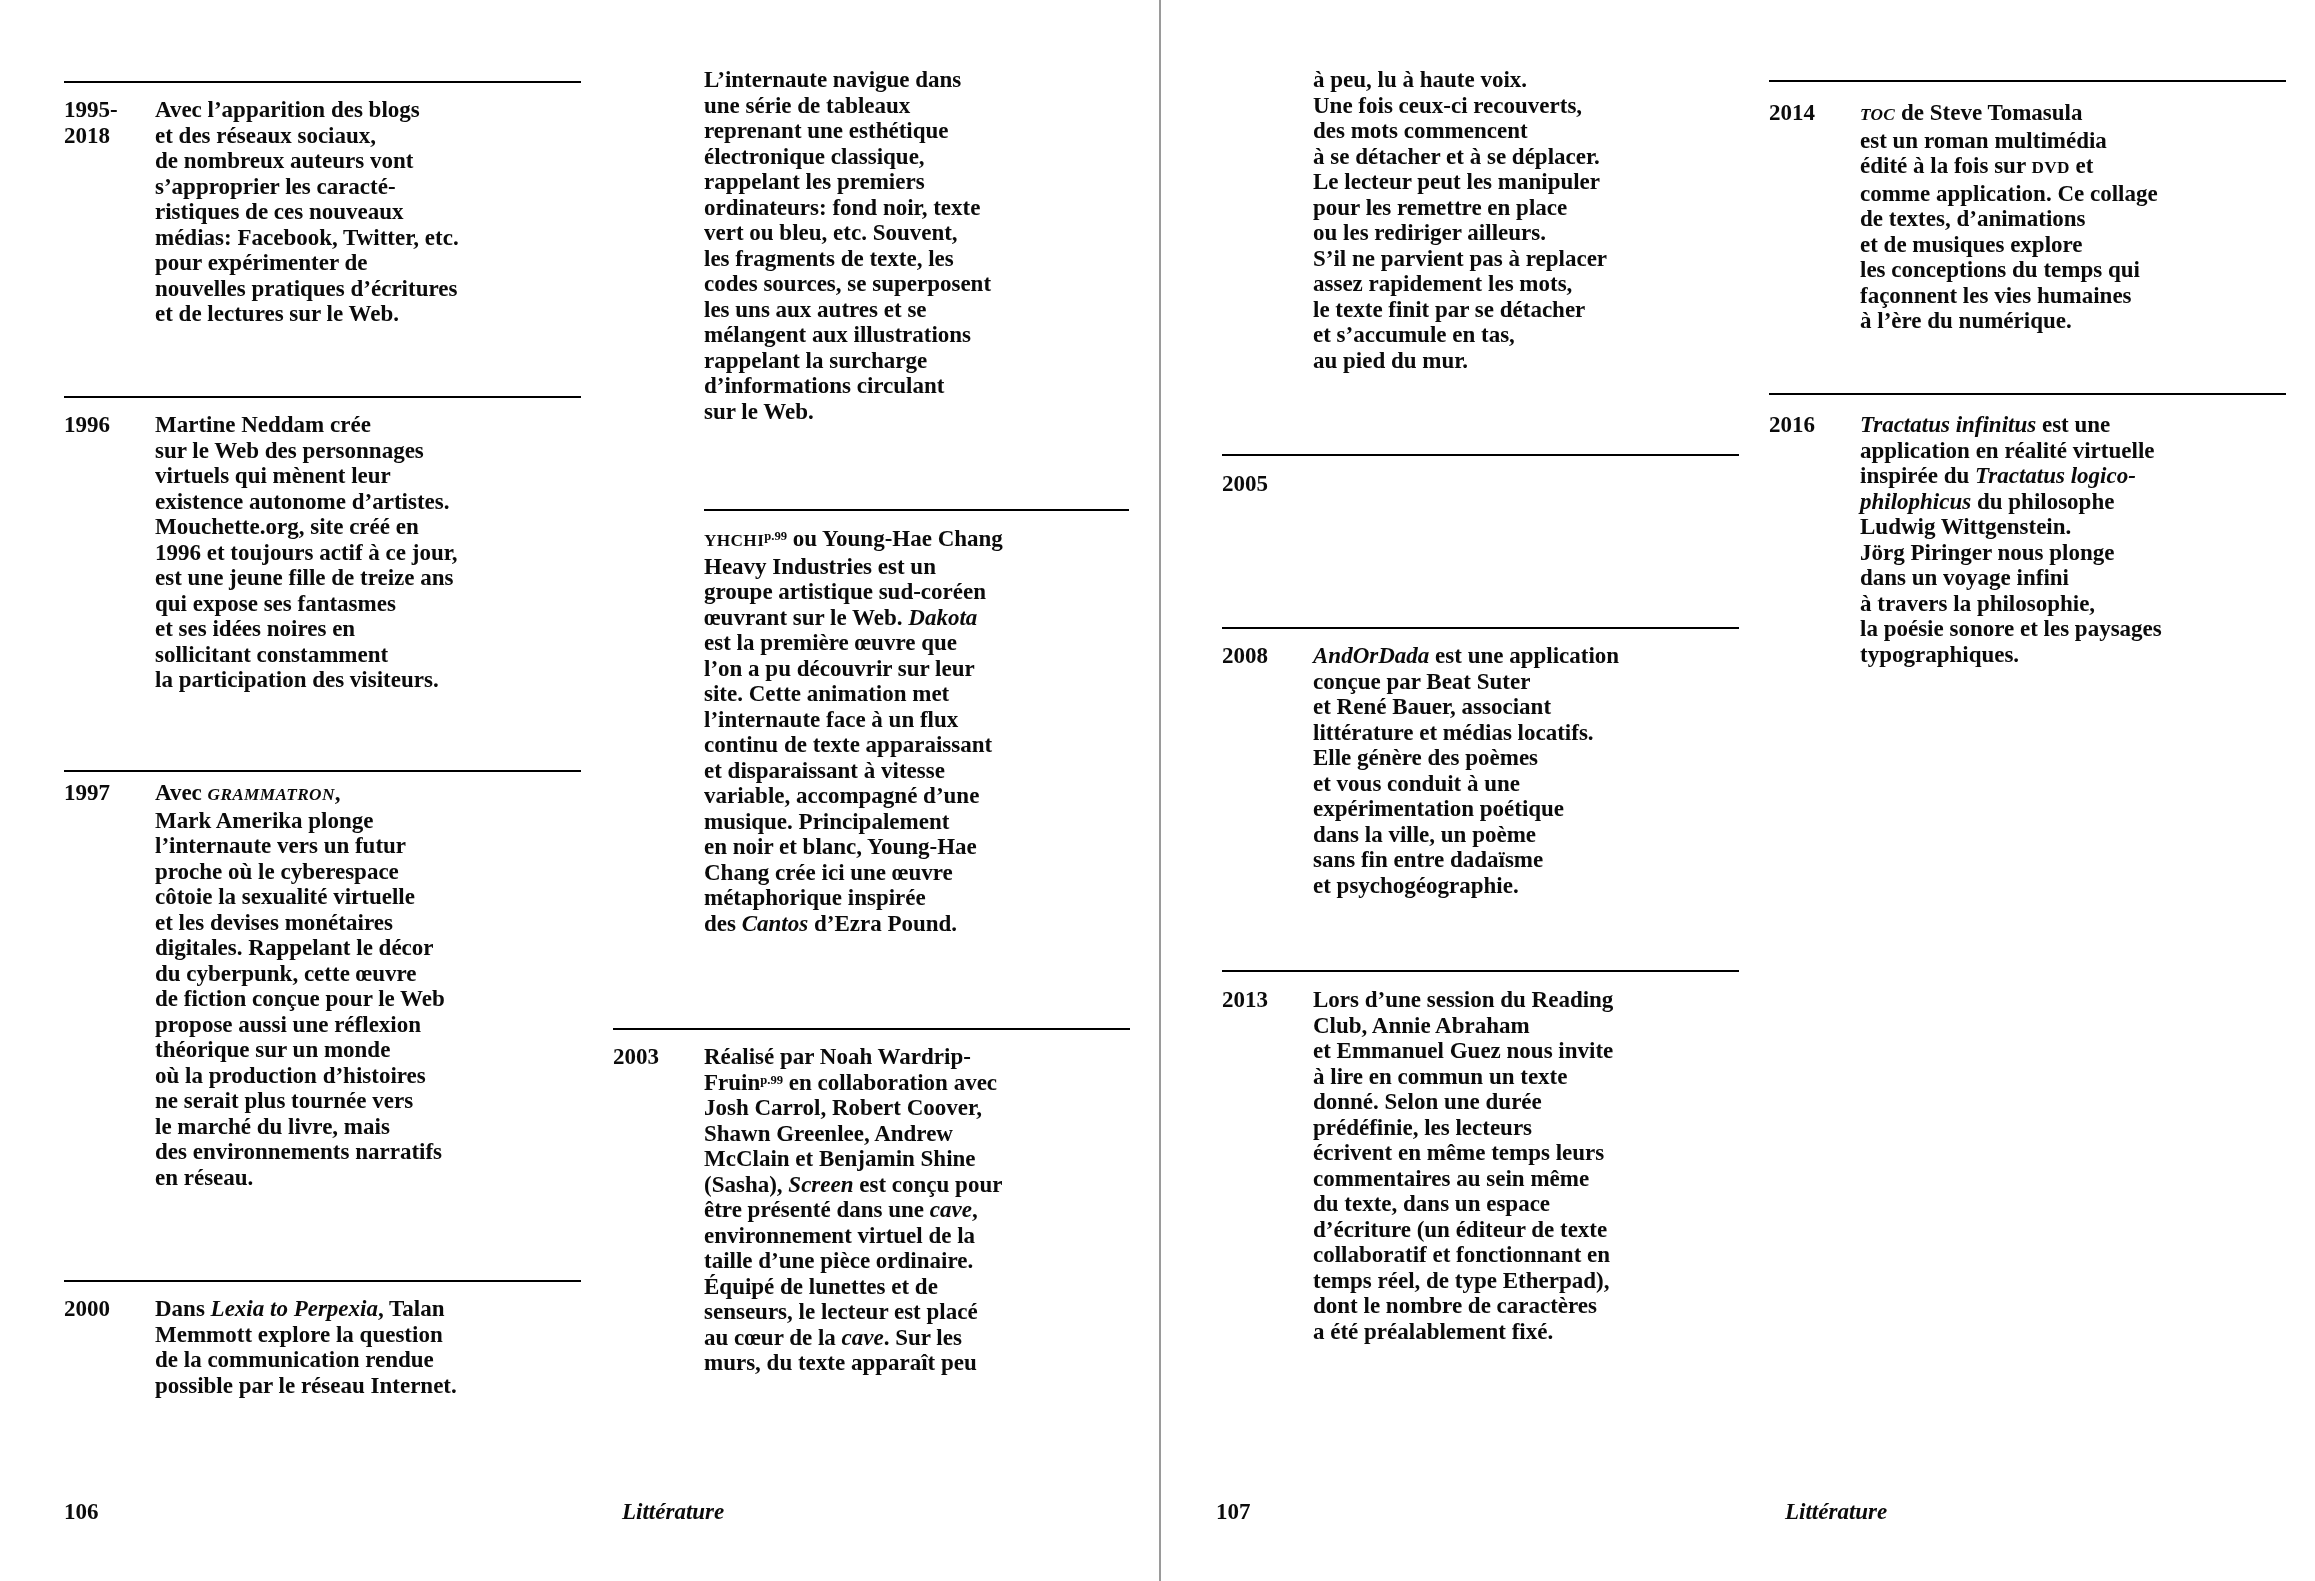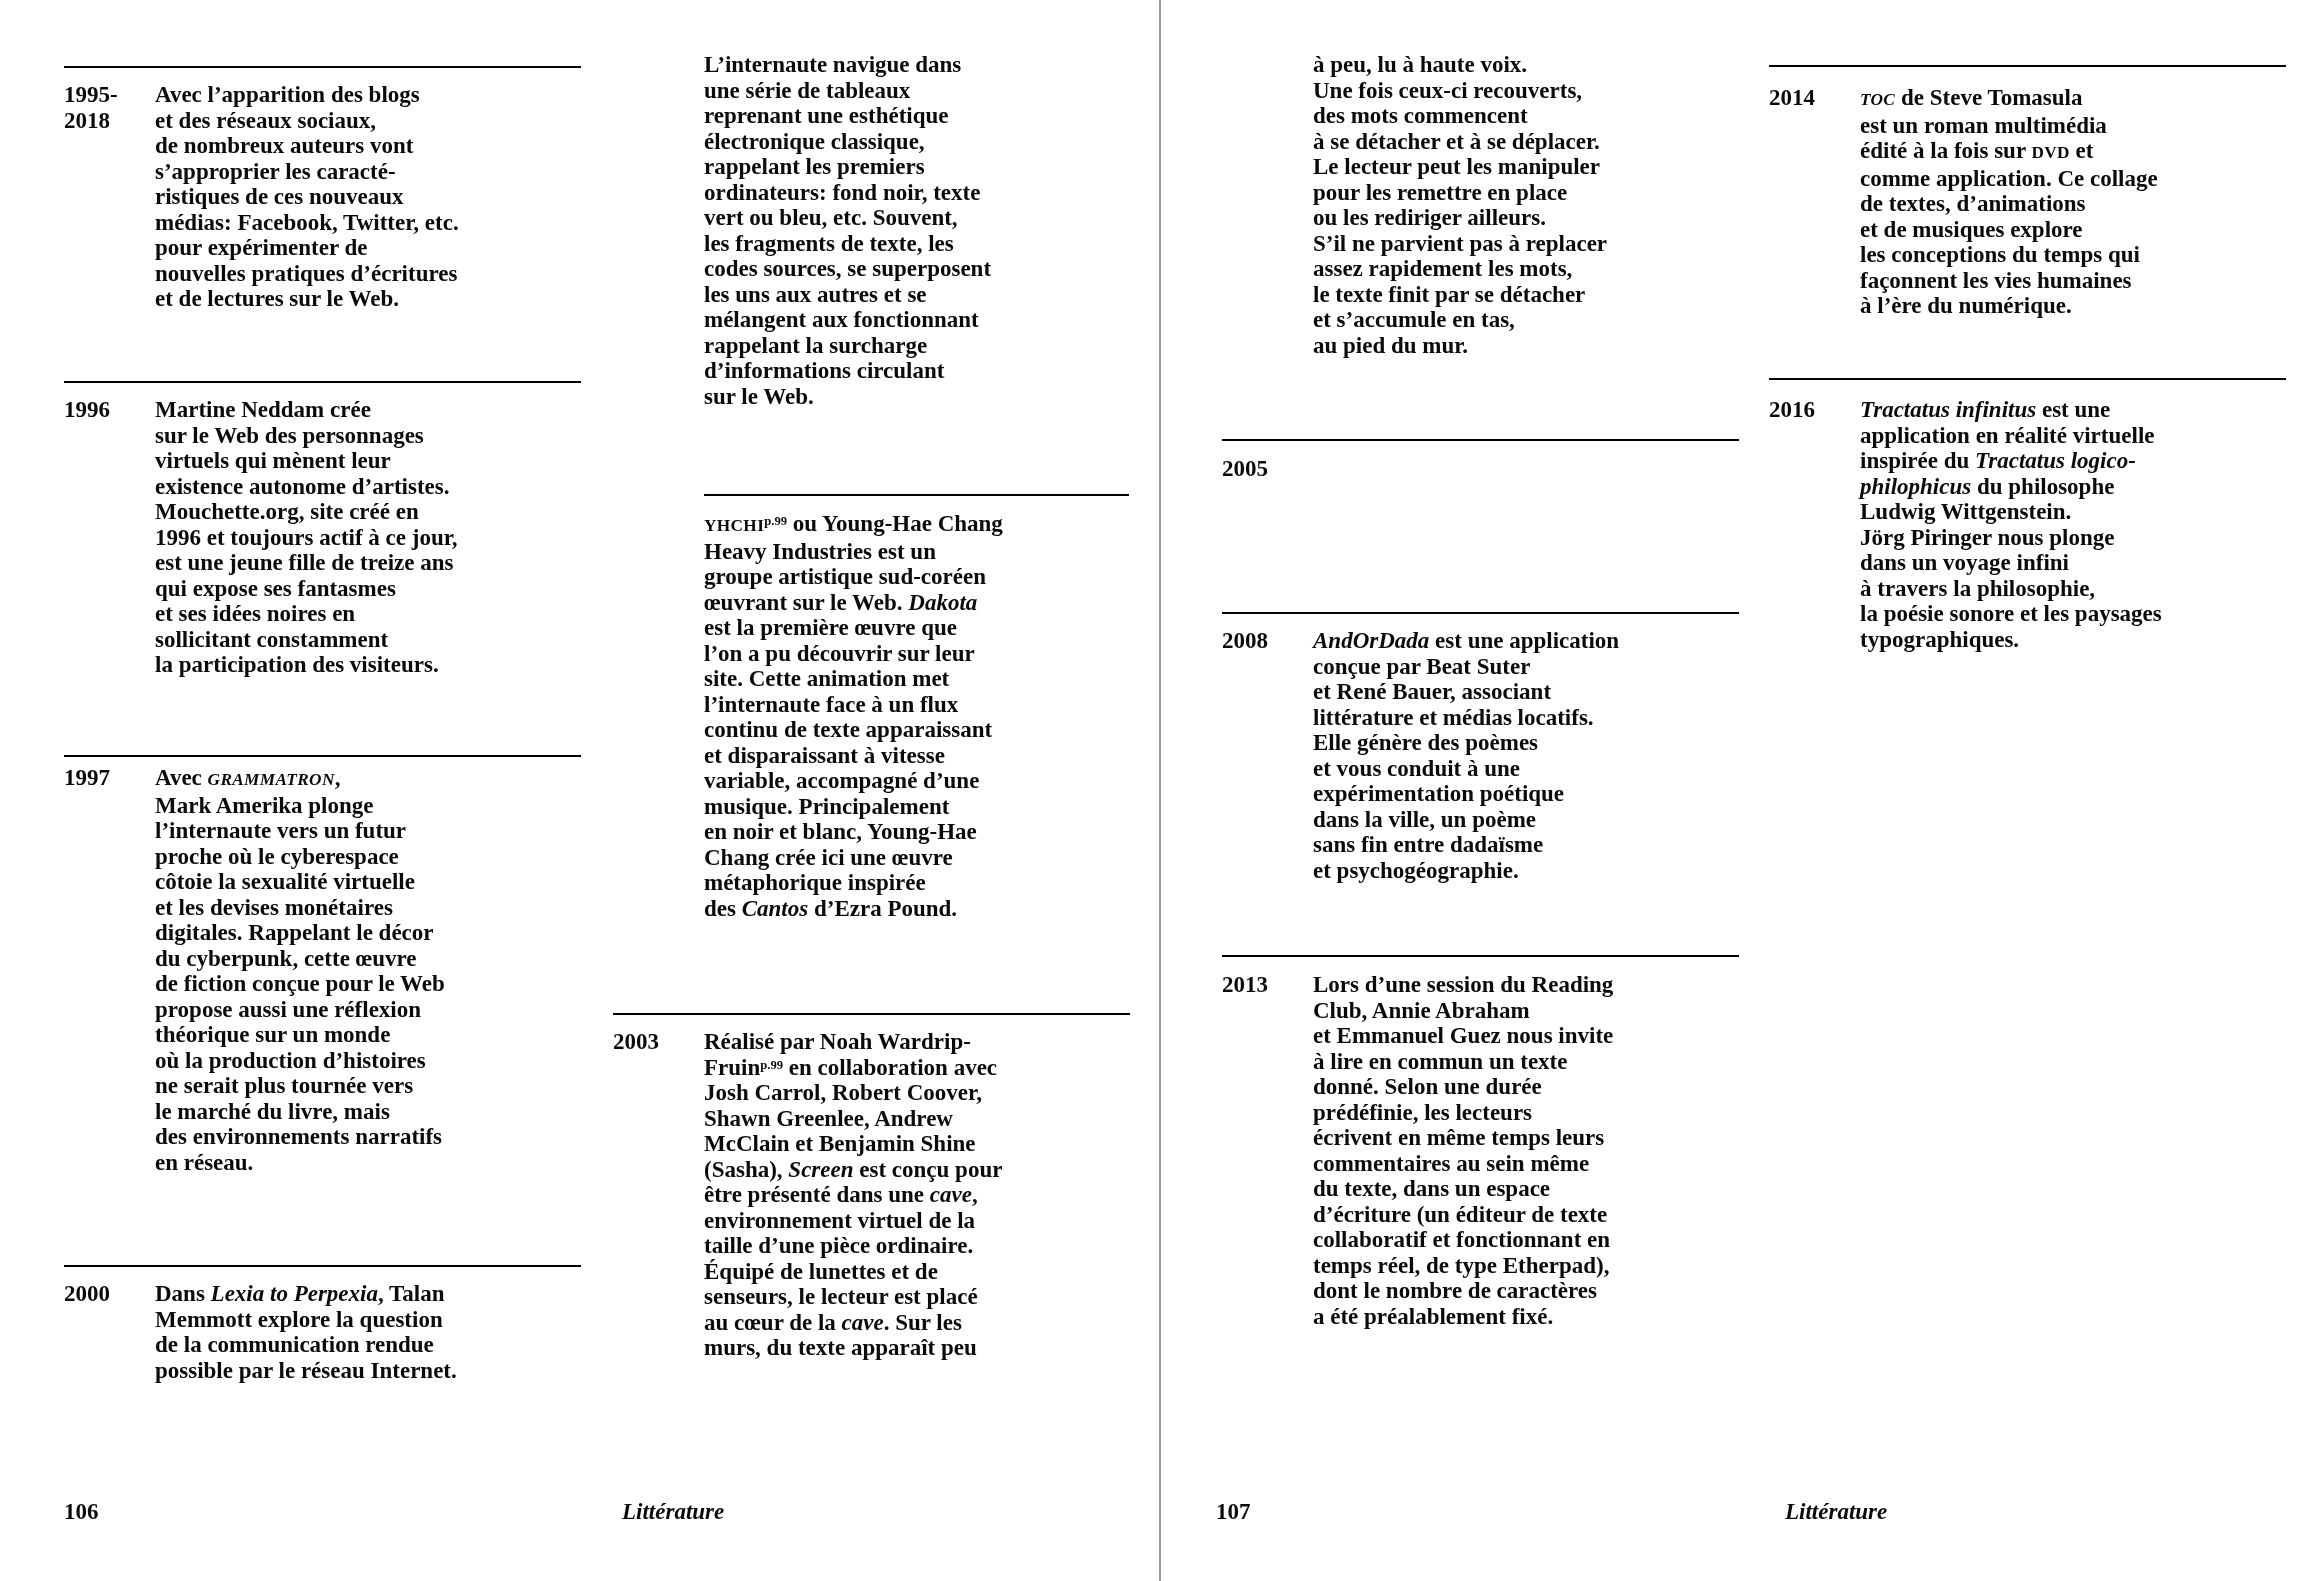--- a/index.html
+++ b/index.html
@@ -22,21 +22,21 @@
   .page-divider {
     position: absolute;
     left: 1159px;
     top: 0;
     width: 2px;
     height: 1582px;
     background: #9a9a9a;
   }
   .col {
     position: absolute;
-    top: 1px;
+    top: 16px;
     width: 517px;
     height: 1292px;
   }
   .rule {
     position: absolute;
     left: 0;
     width: 517px;
     border-top: 2.9px solid #000;
   }
   .rule.indent {
@@ -152,21 +152,21 @@
           <div class="line"><span>L’internaute navigue dans</span></div>
           <div class="line"><span>une série de tableaux</span></div>
           <div class="line"><span>reprenant une esthétique</span></div>
           <div class="line"><span>électronique classique,</span></div>
           <div class="line"><span>rappelant les premiers</span></div>
           <div class="line"><span>ordinateurs: fond noir, texte</span></div>
           <div class="line"><span>vert ou bleu, etc. Souvent,</span></div>
           <div class="line"><span>les fragments de texte, les</span></div>
           <div class="line"><span>codes sources, se superposent</span></div>
           <div class="line"><span>les uns aux autres et se</span></div>
-          <div class="line"><span>mélangent aux fonctionnant</span></div>
+          <div class="line"><span>mélangent aux illustrations</span></div>
           <div class="line"><span>rappelant la surcharge</span></div>
           <div class="line"><span>d’informations circulant</span></div>
           <div class="line"><span>sur le Web.</span></div>
         </div>
       </section>
     <div class="rule indent" style="top:493px"></div>
     <section class="entry" style="top:510px">
         <div class="lines">
           <div class="line"><span class="sc">YHCHI</span><span class="sup">p.99</span><span> ou Young-Hae Chang</span></div>
           <div class="line"><span>Heavy Industries est un</span></div>

